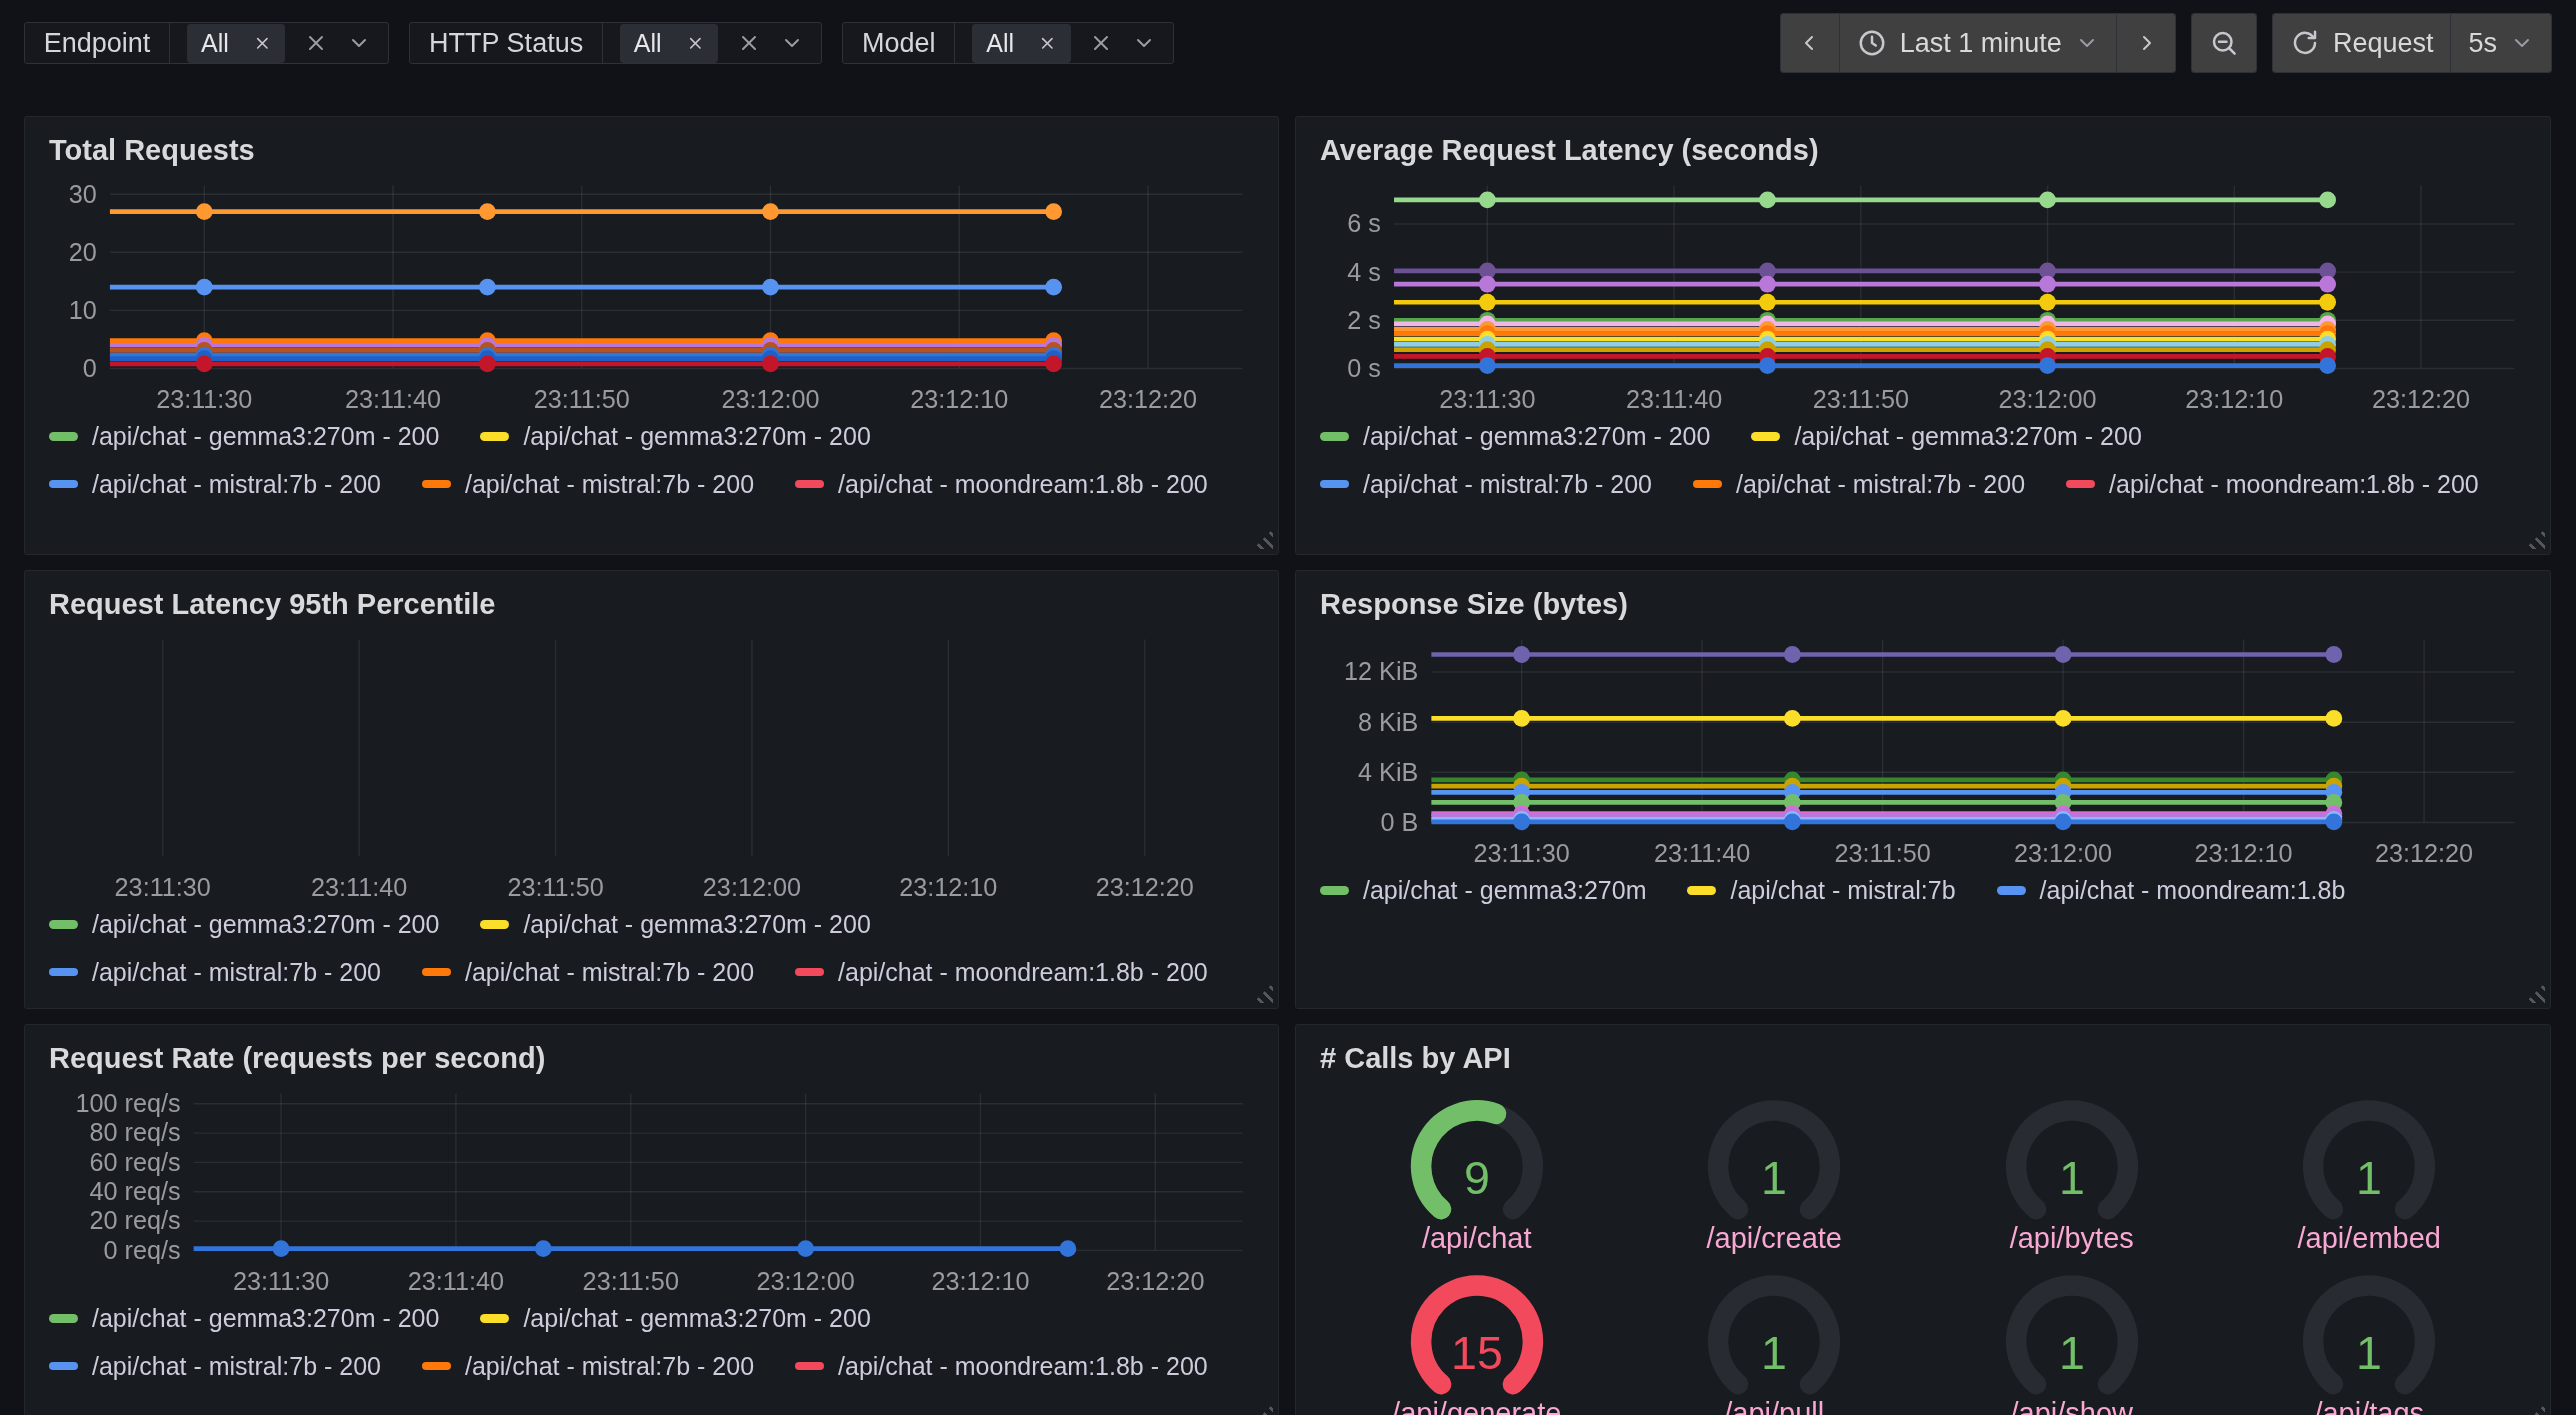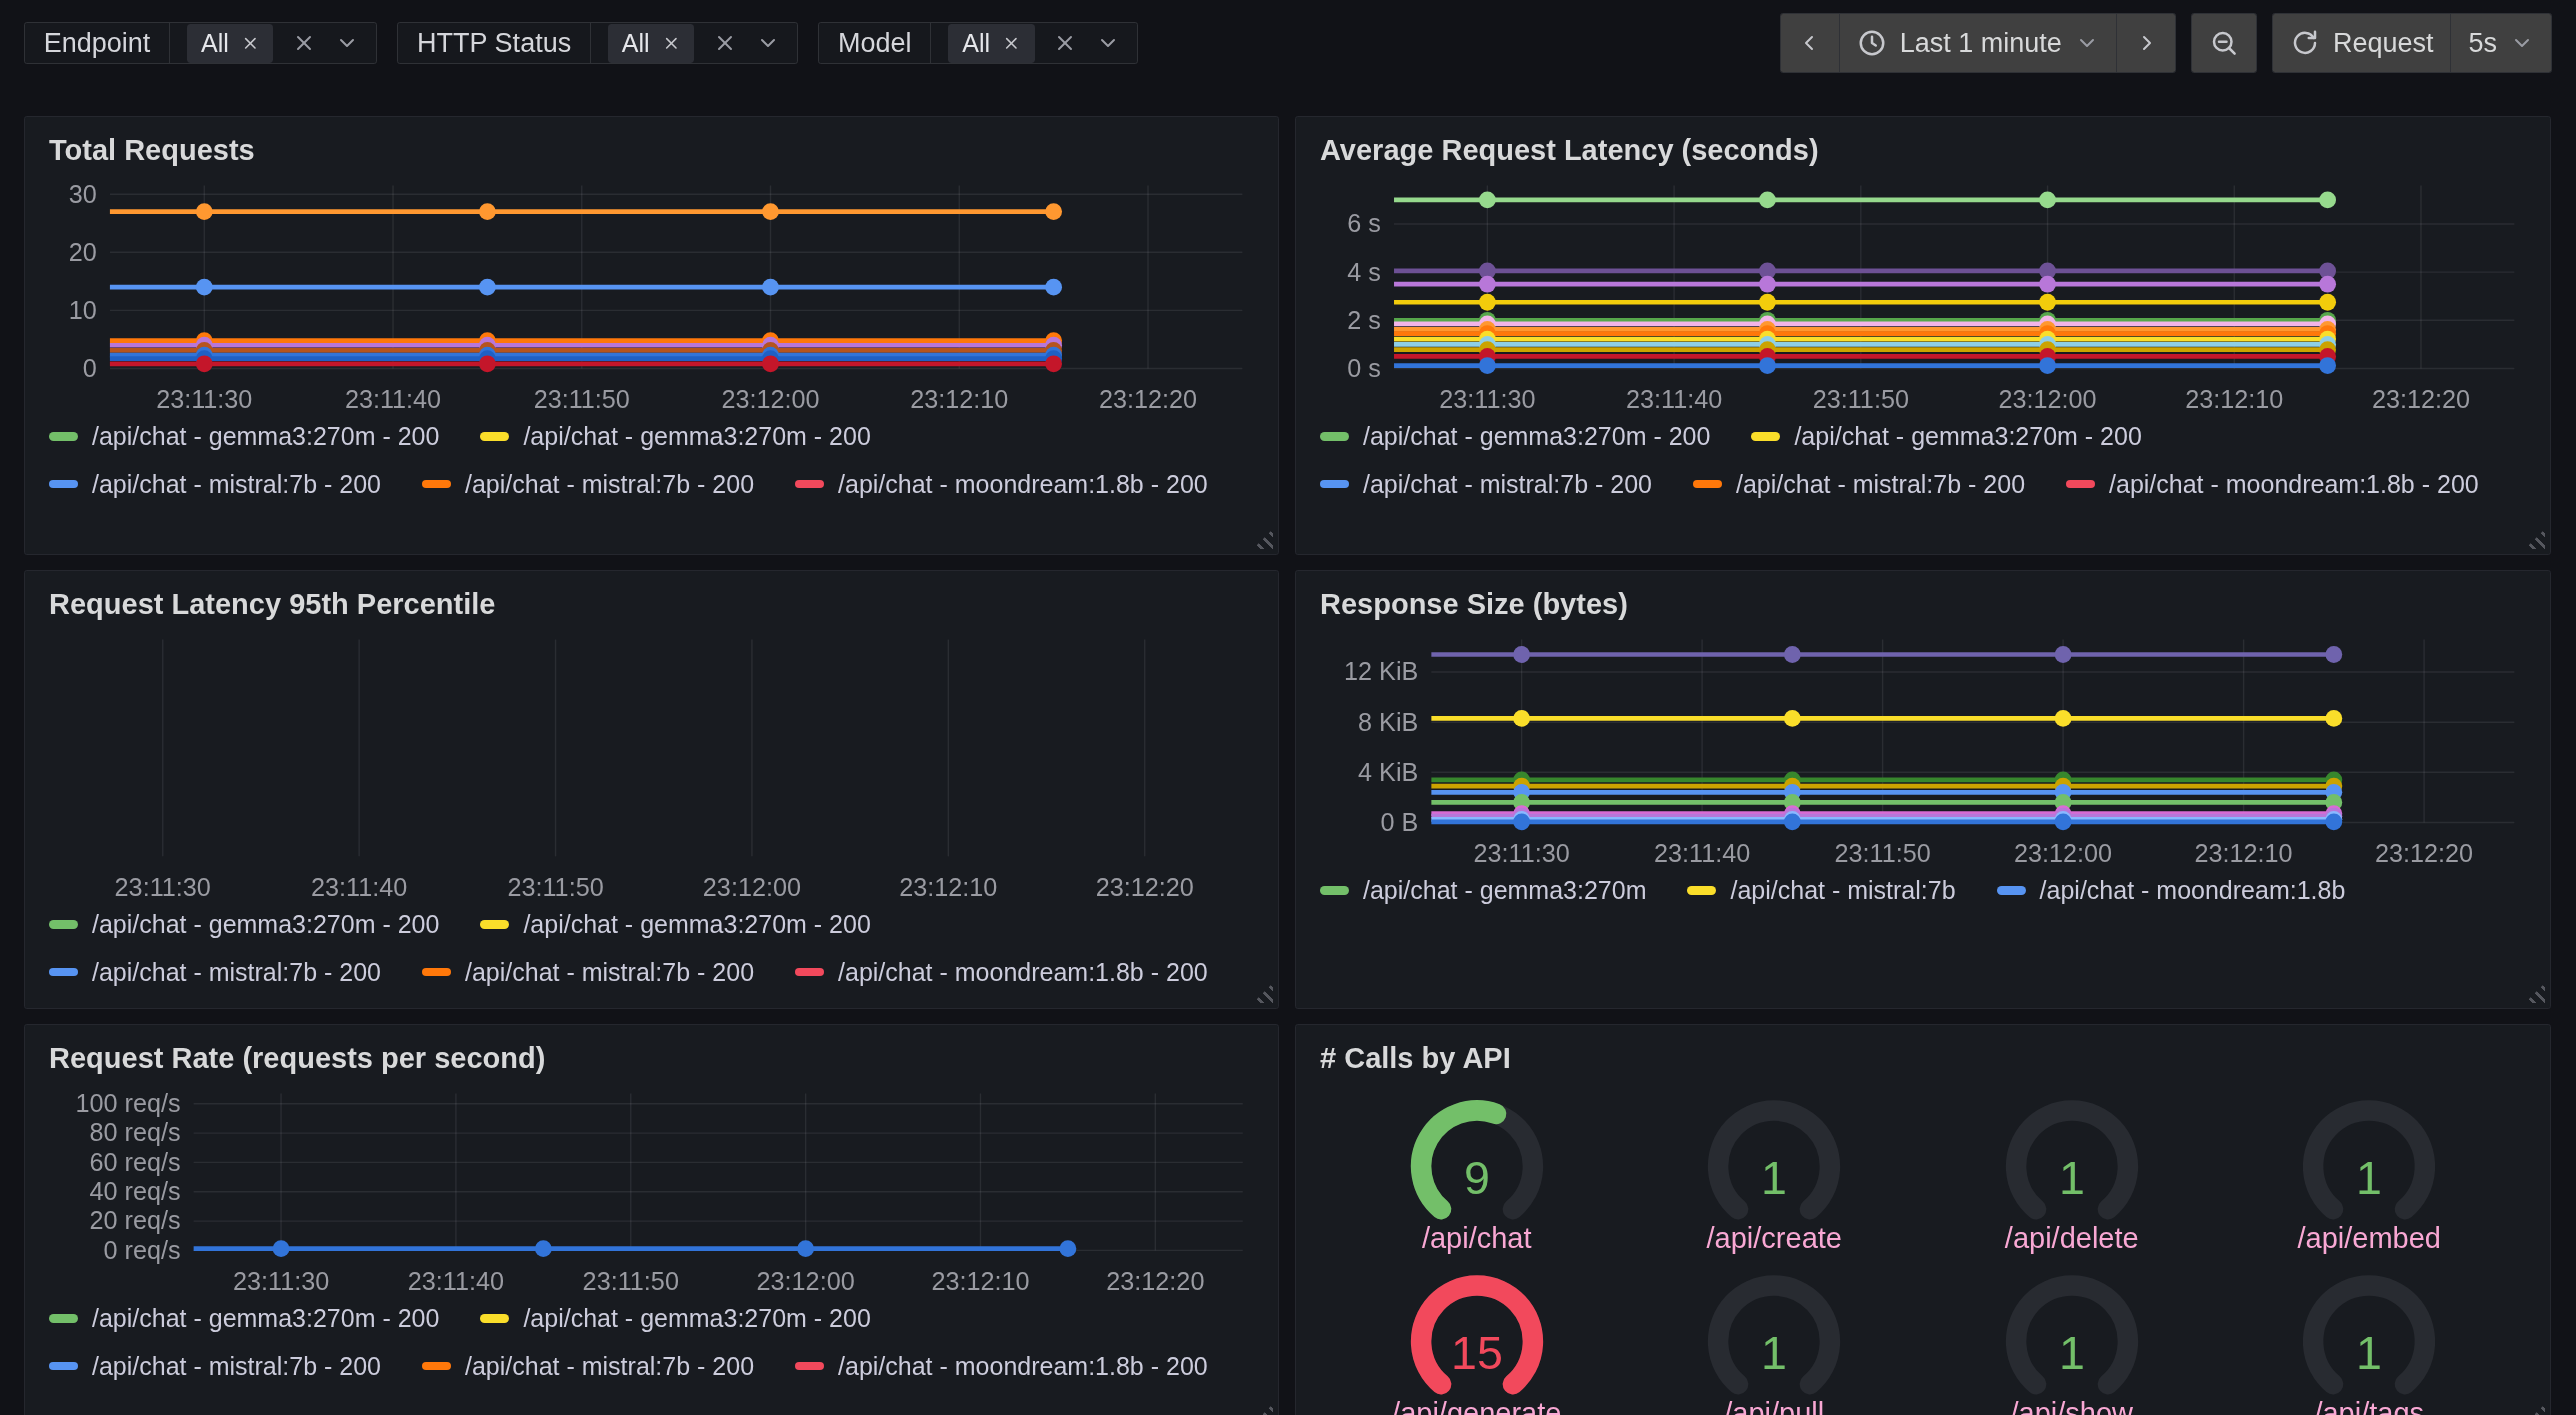--- a/index.html
+++ b/index.html
@@ -8,21 +8,21 @@
 
   
   .topbar { display:flex; justify-content:space-between; align-items:center;
     margin:13px 24px 0 24px; height:60px; }
   .filters { display:flex; gap:20.6px; }
   .filter { display:flex; align-items:stretch; height:42px; background:#16181d;
     border:0.9px solid #2f3136; border-radius:2.8px; }
   .filter-label { display:flex; align-items:center; padding:0 18.7px; font-size:27px;
     color:#d5d6db; border-right:0.9px solid #2f3136; }
   .filter-value { display:flex; align-items:center; gap:18.7px; padding:0 17px; }
-  .chip { display:flex; align-items:center; gap:12px; background:#2c2e35;
+  .chip { display:flex; align-items:center; gap:24px; background:#2c2e35;
     border-radius:3.7px; padding:5px 14px; font-size:25px; color:#e6e7eb; cursor:pointer; }
   .ic { stroke:#9a9ca4; fill:none; stroke-width:2; stroke-linecap:round; stroke-linejoin:round; }
   .ic.bright { stroke:#c7c8cd; }
   .ic.xs { width:18.7px; height:18.7px; }
   .ic.sm { width:24px; height:24px; }
   .ic.md { width:30px; height:30px; }
 
   .timebar { display:flex; gap:15px; }
   .btn-group { display:flex; border:0.9px solid #2f3136; border-radius:2.8px; overflow:hidden; }
   .tbtn { display:flex; align-items:center; gap:13px; padding:0 17px; height:58px;
@@ -626,21 +626,21 @@
             <path d="M56.43274341880765 127.96266658713867 A60 60 0 1 1 133.56725658119242 127.96266658713864" stroke="#282b31" stroke-width="22" fill="none" stroke-linecap="round"></path>
             <text x="95" y="112" text-anchor="middle" fill="#73BF69" font-size="50" font-weight="500">1</text>
           </svg>
           <div class="gauge-label">/api/create</div>
         </div>
         <div class="gauge">
           <svg width="178" height="136" viewBox="0 0 190 146">
             <path d="M56.43274341880765 127.96266658713867 A60 60 0 1 1 133.56725658119242 127.96266658713864" stroke="#282b31" stroke-width="22" fill="none" stroke-linecap="round"></path>
             <text x="95" y="112" text-anchor="middle" fill="#73BF69" font-size="50" font-weight="500">1</text>
           </svg>
-          <div class="gauge-label">/api/delete</div>
+          <div class="gauge-label">/api/bytes</div>
         </div>
         <div class="gauge">
           <svg width="178" height="136" viewBox="0 0 190 146">
             <path d="M56.43274341880765 127.96266658713867 A60 60 0 1 1 133.56725658119242 127.96266658713864" stroke="#282b31" stroke-width="22" fill="none" stroke-linecap="round"></path>
             <text x="95" y="112" text-anchor="middle" fill="#73BF69" font-size="50" font-weight="500">1</text>
           </svg>
           <div class="gauge-label">/api/embed</div>
         </div>
         <div class="gauge">
           <svg width="178" height="136" viewBox="0 0 190 146">

